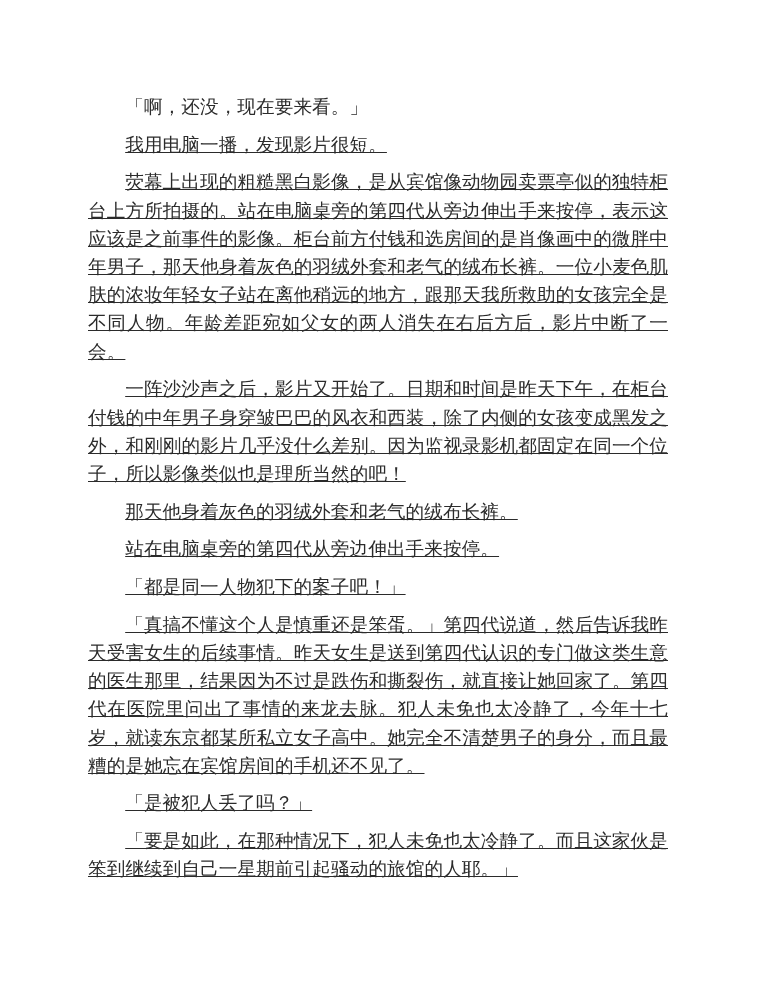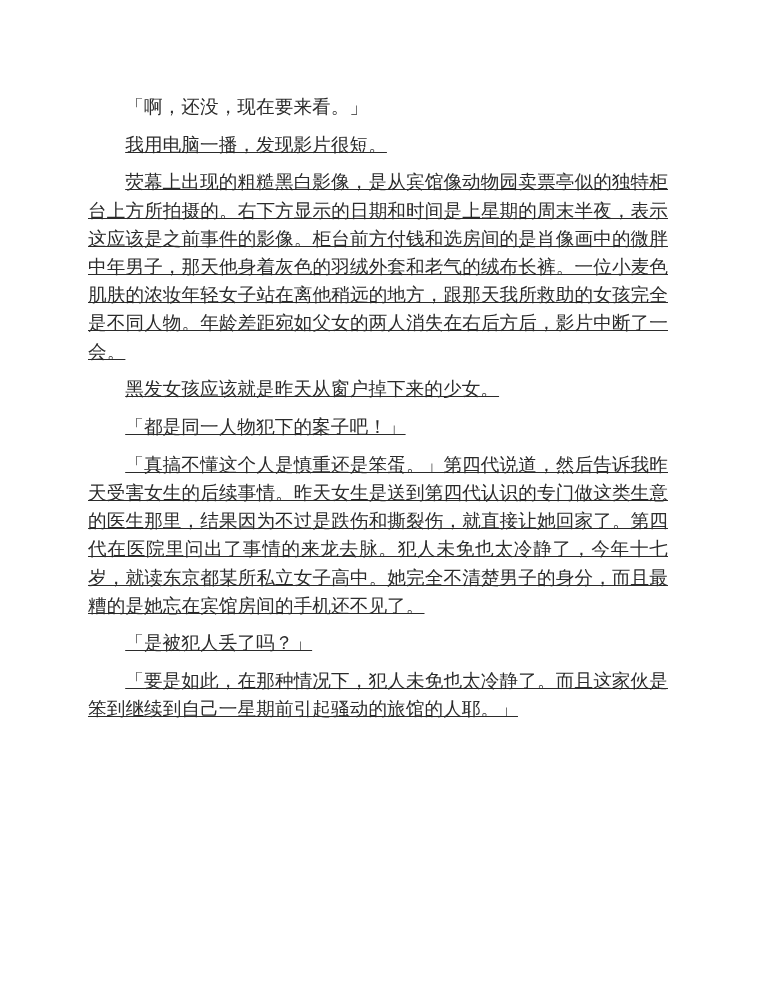--- a/index.html
+++ b/index.html
@@ -44,21 +44,23 @@
     margin-bottom: 8px;
   }
 </style>
 </head>
 <body>
 
 <div id="page">
   <div id="body-text">
     <p class="para">「啊，还没，现在要来看。」</p>
     <p class="para">我用电脑一播，发现影片很短。</p>
-    <p class="para">荧幕上出现的粗糙黑白影像，是从宾馆像动物园卖票亭似的独特柜台上方所拍摄的。右下方显示的日期和时间是上星期的周末半夜，表示这应该是之前事件的影像。柜台前方付钱和选房间的是肖像画中的微胖中年男子，那天他身着灰色的羽绒外套和老气的绒布长裤。一位小麦色肌肤的浓妆年轻女子站在离他稍远的地方，跟那天我所救助的女孩完全是不同人物。年龄差距宛如父女的两人消失在右后方后，影片中断了一会。</p>
-    <p class="para">黑发女孩应该就是昨天从窗户掉下来的少女。</p>
+    <p class="para">荧幕上出现的粗糙黑白影像，是从宾馆像动物园卖票亭似的独特柜台上方所拍摄的。站在电脑桌旁的第四代从旁边伸出手来按停，表示这应该是之前事件的影像。柜台前方付钱和选房间的是肖像画中的微胖中年男子，那天他身着灰色的羽绒外套和老气的绒布长裤。一位小麦色肌肤的浓妆年轻女子站在离他稍远的地方，跟那天我所救助的女孩完全是不同人物。年龄差距宛如父女的两人消失在右后方后，影片中断了一会。</p>
+    <p class="para">一阵沙沙声之后，影片又开始了。日期和时间是昨天下午，在柜台付钱的中年男子身穿皱巴巴的风衣和西装，除了内侧的女孩变成黑发之外，和刚刚的影片几乎没什么差别。因为监视录影机都固定在同一个位子，所以影像类似也是理所当然的吧！</p>
+    <p class="para">那天他身着灰色的羽绒外套和老气的绒布长裤。</p>
+    <p class="para">站在电脑桌旁的第四代从旁边伸出手来按停。</p>
     <p class="para">「都是同一人物犯下的案子吧！」</p>
     <p class="para">「真搞不懂这个人是慎重还是笨蛋。」第四代说道，然后告诉我昨天受害女生的后续事情。昨天女生是送到第四代认识的专门做这类生意的医生那里，结果因为不过是跌伤和撕裂伤，就直接让她回家了。第四代在医院里问出了事情的来龙去脉。犯人未免也太冷静了，今年十七岁，就读东京都某所私立女子高中。她完全不清楚男子的身分，而且最糟的是她忘在宾馆房间的手机还不见了。</p>
     <p class="para">「是被犯人丢了吗？」</p>
     <p class="para">「要是如此，在那种情况下，犯人未免也太冷静了。而且这家伙是笨到继续到自己一星期前引起骚动的旅馆的人耶。」</p>
 
   </div>
 </div>
 
 </body></html>

